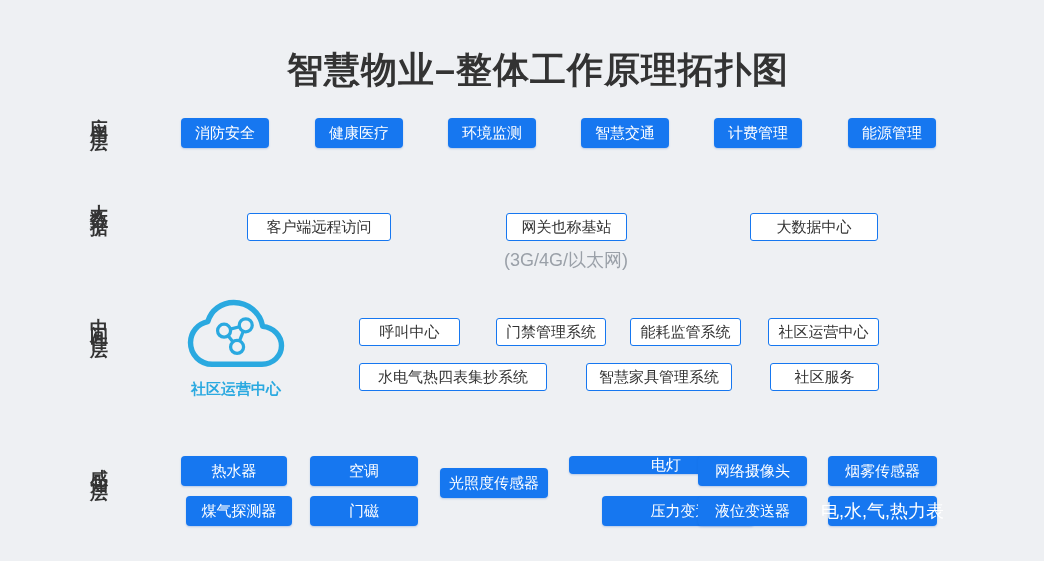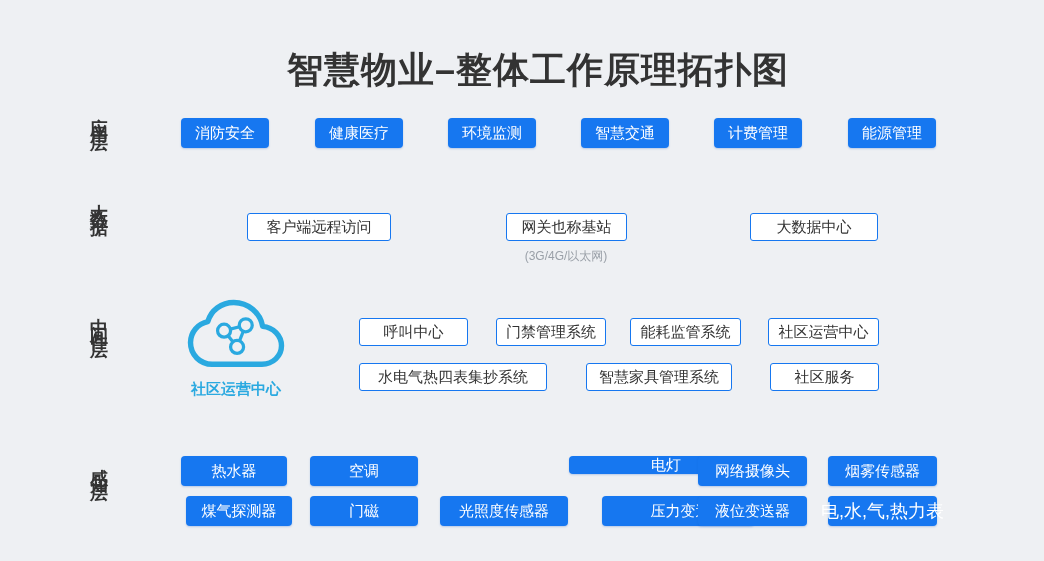--- a/index.html
+++ b/index.html
@@ -48,21 +48,21 @@
     background:#fff;
     border:1px solid var(--accent-blue,#1677f0);
     color:var(--text-dark,#333);
     font-size:15px;
     border-radius:3px;
     white-space:nowrap;
     box-sizing:border-box;
   }
   .note{
     position:absolute;
-    font-size:12px;
+    font-size:18px;
     color:var(--muted,#9aa0a8);
     text-align:center;
     white-space:nowrap;
   }
   .cloud-wrap{
     position:absolute;left:183px;top:298px;width:106px;text-align:center;
   }
   .cloud-label{
     margin-top:4px;
     font-size:15px;font-weight:bold;
@@ -100,35 +100,35 @@
       <line x1="37" y1="29" x2="57" y2="24" stroke="#2aa9e0" stroke-width="3"></line>
       <line x1="37" y1="29" x2="49" y2="44" stroke="#2aa9e0" stroke-width="3"></line>
       <line x1="57" y1="24" x2="49" y2="44" stroke="#2aa9e0" stroke-width="3"></line>
       <circle cx="37" cy="29" r="6" fill="#eef0f3" stroke="#2aa9e0" stroke-width="3"></circle>
       <circle cx="57" cy="24" r="6" fill="#eef0f3" stroke="#2aa9e0" stroke-width="3"></circle>
       <circle cx="49" cy="44" r="6" fill="#eef0f3" stroke="#2aa9e0" stroke-width="3"></circle>
     </svg>
     <div class="cloud-label">社区运营中心</div>
   </div>
 
-  <div class="box-white" style="left:359px;top:318px;width:109px;height:28px;">呼叫中心</div>
+  <div class="box-white" style="left:359px;top:318px;width:101px;height:28px;">呼叫中心</div>
   <div class="box-white" style="left:496px;top:318px;width:110px;height:28px;">门禁管理系统</div>
   <div class="box-white" style="left:630px;top:318px;width:111px;height:28px;">能耗监管系统</div>
   <div class="box-white" style="left:768px;top:318px;width:111px;height:28px;">社区运营中心</div>
 
   <div class="box-white" style="left:359px;top:363px;width:188px;height:28px;">水电气热四表集抄系统</div>
   <div class="box-white" style="left:586px;top:363px;width:146px;height:28px;">智慧家具管理系统</div>
   <div class="box-white" style="left:770px;top:363px;width:109px;height:28px;">社区服务</div>
 
   <div class="btn-blue" style="left:181px;top:456px;width:106px;height:30px;">热水器</div>
   <div class="btn-blue" style="left:310px;top:456px;width:108px;height:30px;">空调</div>
   <div class="btn-blue" style="left:569px;top:456px;width:108px;height:18px;padding-left:43px;">电灯</div>
   <div class="btn-blue" style="left:698px;top:456px;width:109px;height:30px;">网络摄像头</div>
   <div class="btn-blue" style="left:828px;top:456px;width:109px;height:30px;">烟雾传感器</div>
 
   <div class="btn-blue" style="left:186px;top:496px;width:106px;height:30px;">煤气探测器</div>
   <div class="btn-blue" style="left:310px;top:496px;width:108px;height:30px;">门磁</div>
-  <div class="btn-blue" style="left:440px;top:496px;width:128px;height:30px;">光照度传感器</div>
+  <div class="btn-blue" style="left:440px;top:468px;width:108px;height:30px;">光照度传感器</div>
   <div class="btn-blue" style="left:602px;top:496px;width:132px;height:30px;padding-left:20px;">压力变送器</div>
   <div class="btn-blue" style="left:698px;top:496px;width:109px;height:30px;">液位变送器</div>
   <div class="btn-blue" style="left:828px;top:496px;width:109px;height:30px;font-size:18px;">电,水,气,热力表</div>
 
 </div>
 
 </body></html>

